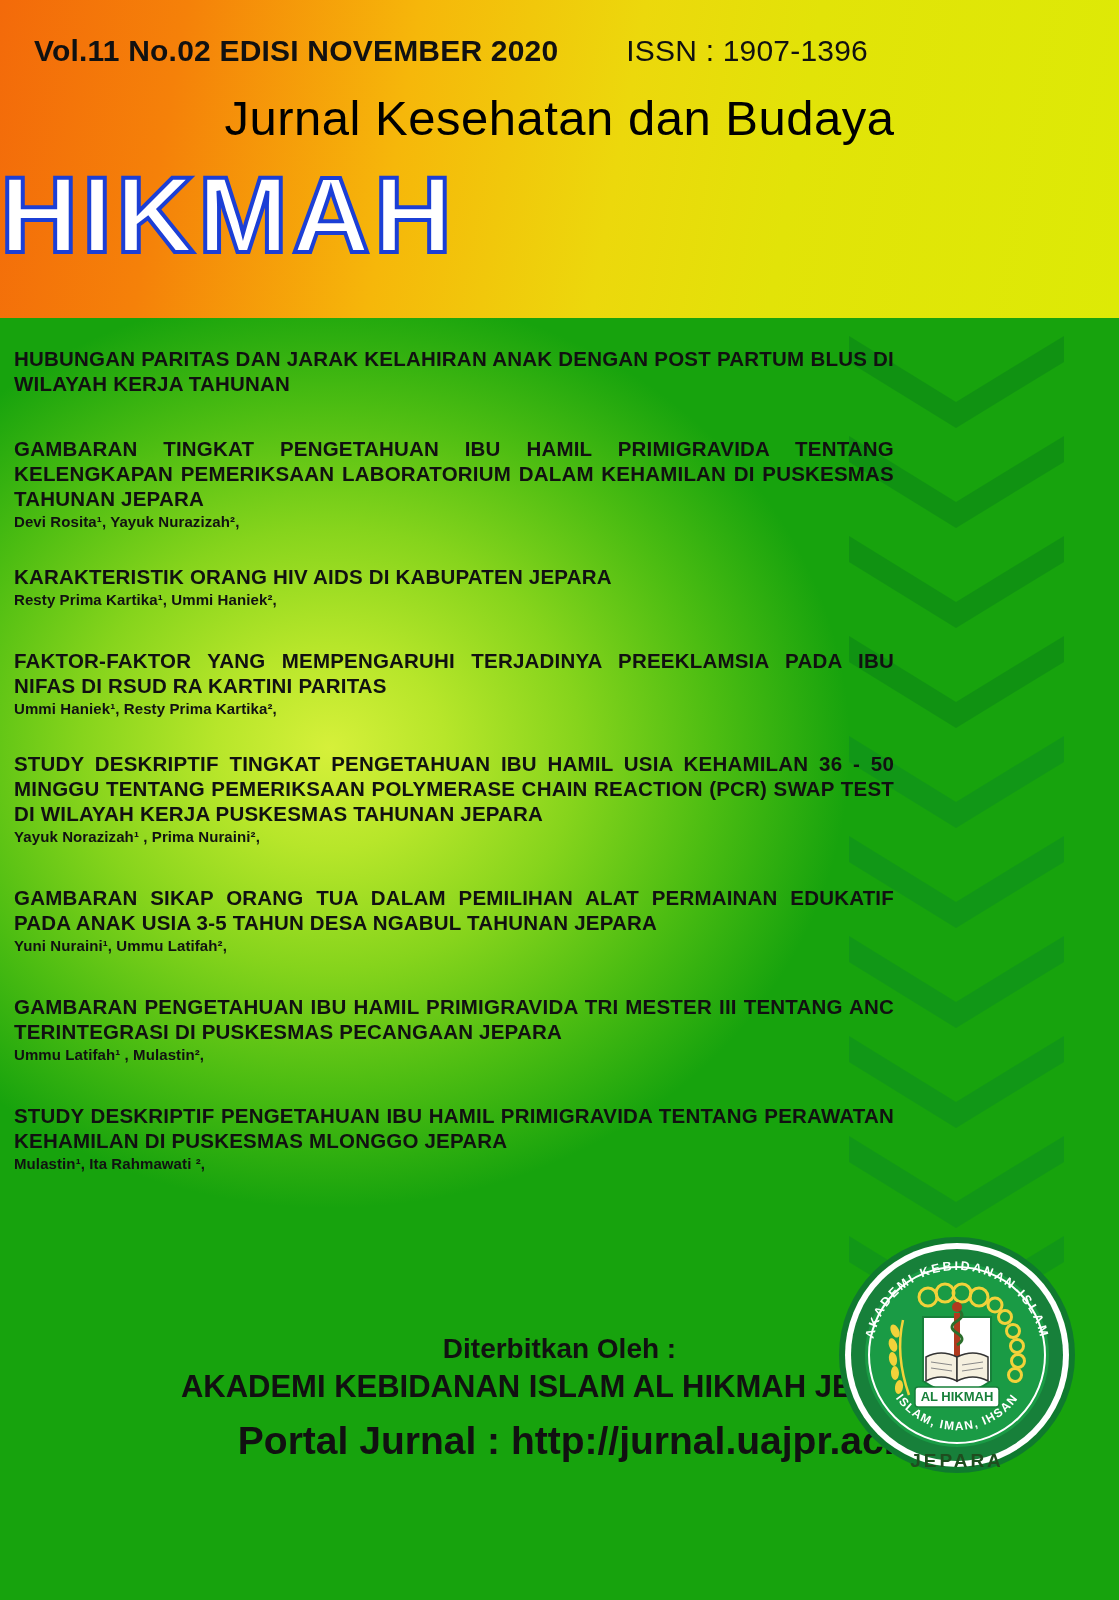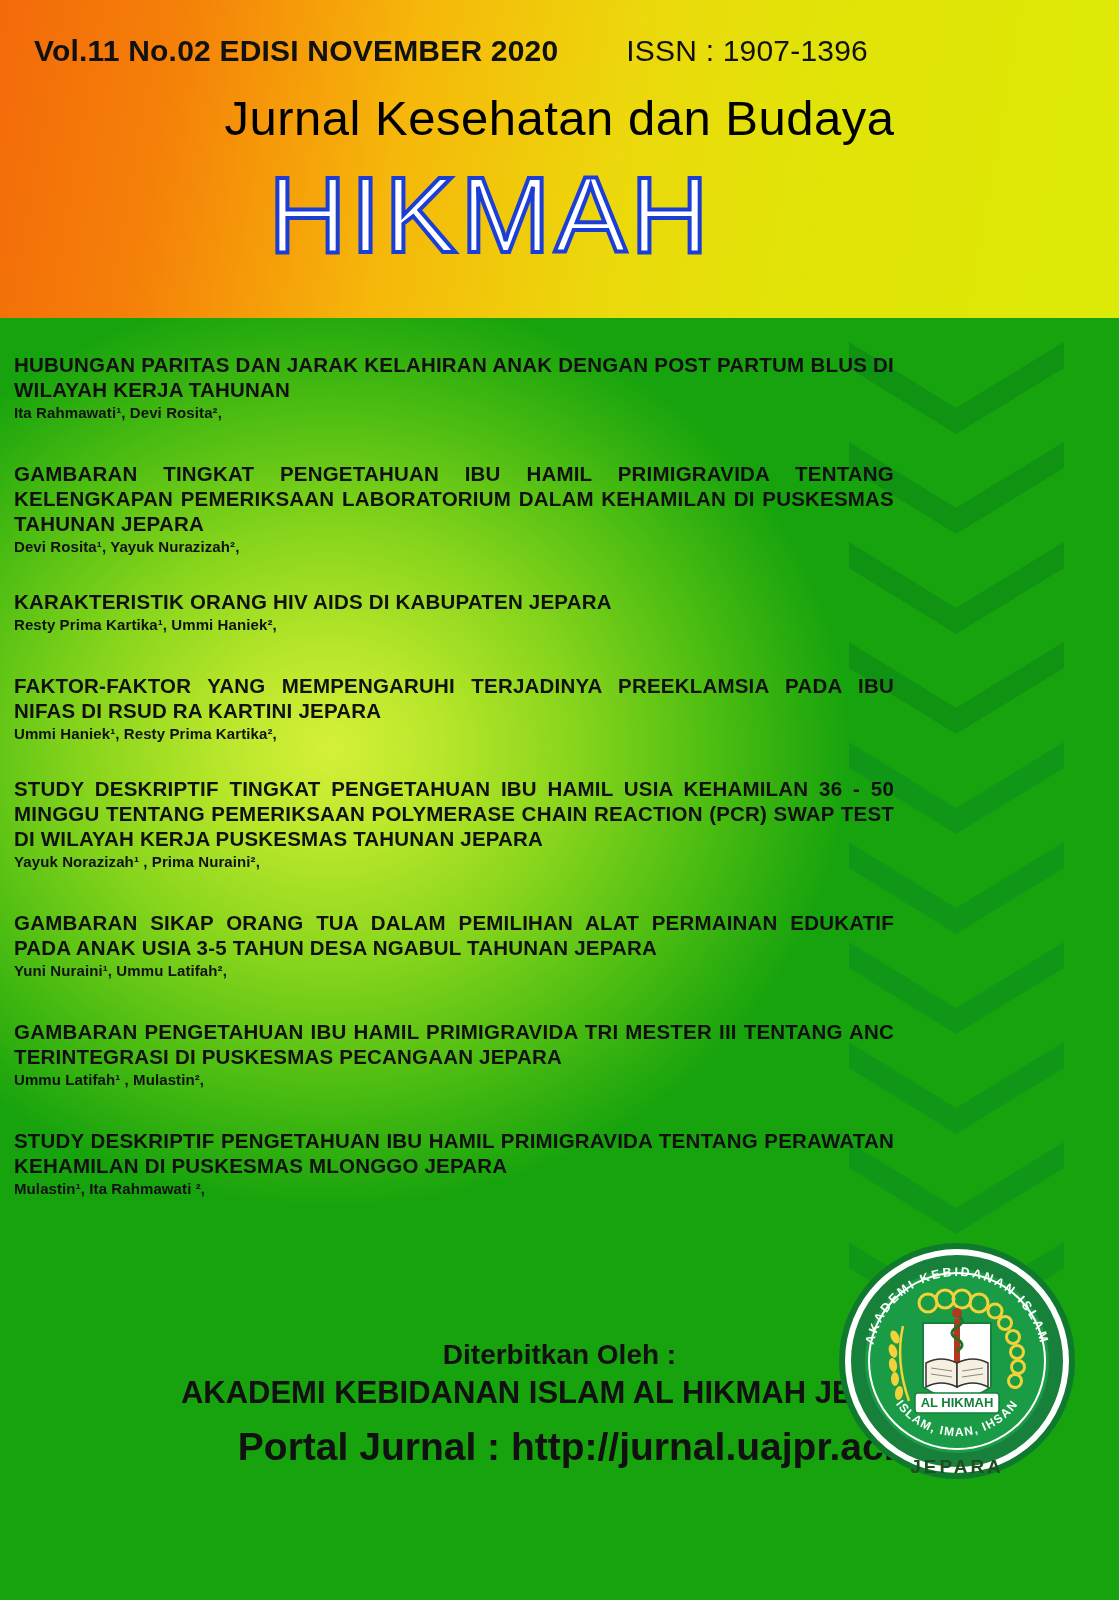--- a/index.html
+++ b/index.html
@@ -22,36 +22,36 @@
     display:flex;justify-content:space-between;align-items:baseline;
     padding:0 34px;box-sizing:border-box;
   }
   .issue-left{font-size:30px;font-weight:bold;color:#111;letter-spacing:0.2px;}
   .issue-right{font-size:30px;font-weight:normal;color:#111;letter-spacing:0.2px;}
   .journal-title{
     position:absolute;top:90px;left:0;width:1119px;text-align:center;
     font-size:49px;font-weight:normal;color:#000;letter-spacing:0.5px;
   }
   .hikmah{
-    position:absolute;top:152px;left:0;width:981px;text-align:center;
-    font-size:108px;font-weight:normal;letter-spacing:4px;
+    position:absolute;top:152px;left:0;width:981px;text-align:left;
+    font-size:108px;font-weight:bold;letter-spacing:4px;
     color:#ffffff;
     -webkit-text-stroke:4px #1b3fd6;
     text-shadow:0 0 1px #1b3fd6;
   }
 
   
   .body-area{
     position:absolute;left:0;top:318px;width:1119px;height:1282px;
     background:
       radial-gradient(ellipse 520px 460px at 330px 430px, #d6f03a 0%, #b7e62a 22%, #86d41c 48%, #4dbd12 74%, #17a30d 100%),
       linear-gradient(180deg,#15a30d 0%,#0d9a10 100%);
   }
   .body-inner{
-    position:absolute;left:0;top:6px;width:1119px;height:1203px;text-decoration:underline;
+    position:absolute;left:0;top:0;width:1119px;height:1203px;text-decoration:underline;
   }
   
   .chevrons{
     position:absolute;right:30px;top:18px;width:240px;height:1000px;
   }
   .chev{
     position:absolute;left:0;width:215px;height:92px;
   }
   .chev svg{display:block;}
 
@@ -153,35 +153,34 @@
           <svg width="215" height="92" viewBox="0 0 215 92">
             <polygon points="0,0 107,66 215,0 215,26 107,92 0,26" fill="#11951a" opacity="0.85"></polygon>
           </svg>
         </div>
       </div>
 
       <div class="articles">
 
         <div class="article gap-lg">
           <div class="art-title">HUBUNGAN PARITAS DAN JARAK KELAHIRAN ANAK DENGAN POST PARTUM BLUS DI WILAYAH KERJA TAHUNAN</div>
-          <div class="art-authors">Ita Rahmawati¹, Devi Rosita²,</div>
         </div>
 
         <div class="article gap-md">
           <div class="art-title">GAMBARAN TINGKAT PENGETAHUAN IBU HAMIL PRIMIGRAVIDA TENTANG KELENGKAPAN PEMERIKSAAN LABORATORIUM DALAM KEHAMILAN DI PUSKESMAS TAHUNAN JEPARA</div>
           <div class="art-authors">Devi Rosita¹, Yayuk Nurazizah²,</div>
         </div>
 
         <div class="article gap-lg">
           <div class="art-title">KARAKTERISTIK ORANG HIV AIDS DI KABUPATEN JEPARA</div>
           <div class="art-authors">Resty Prima Kartika¹, Ummi Haniek²,</div>
         </div>
 
         <div class="article gap-md">
-          <div class="art-title">FAKTOR-FAKTOR YANG MEMPENGARUHI TERJADINYA PREEKLAMSIA PADA IBU NIFAS DI RSUD RA KARTINI JEPARA</div>
+          <div class="art-title">FAKTOR-FAKTOR YANG MEMPENGARUHI TERJADINYA PREEKLAMSIA PADA IBU NIFAS DI RSUD RA KARTINI PARITAS</div>
           <div class="art-authors">Ummi Haniek¹, Resty Prima Kartika²,</div>
         </div>
 
         <div class="article gap-lg">
           <div class="art-title">STUDY DESKRIPTIF TINGKAT PENGETAHUAN IBU HAMIL USIA KEHAMILAN 36 - 50 MINGGU TENTANG PEMERIKSAAN POLYMERASE CHAIN REACTION (PCR) SWAP TEST DI WILAYAH KERJA PUSKESMAS TAHUNAN JEPARA</div>
           <div class="art-authors">Yayuk Norazizah¹ , Prima Nuraini²,</div>
         </div>
 
         <div class="article gap-lg">
           <div class="art-title">GAMBARAN SIKAP ORANG TUA DALAM PEMILIHAN ALAT PERMAINAN EDUKATIF PADA ANAK USIA 3-5 TAHUN DESA NGABUL TAHUNAN JEPARA</div>

